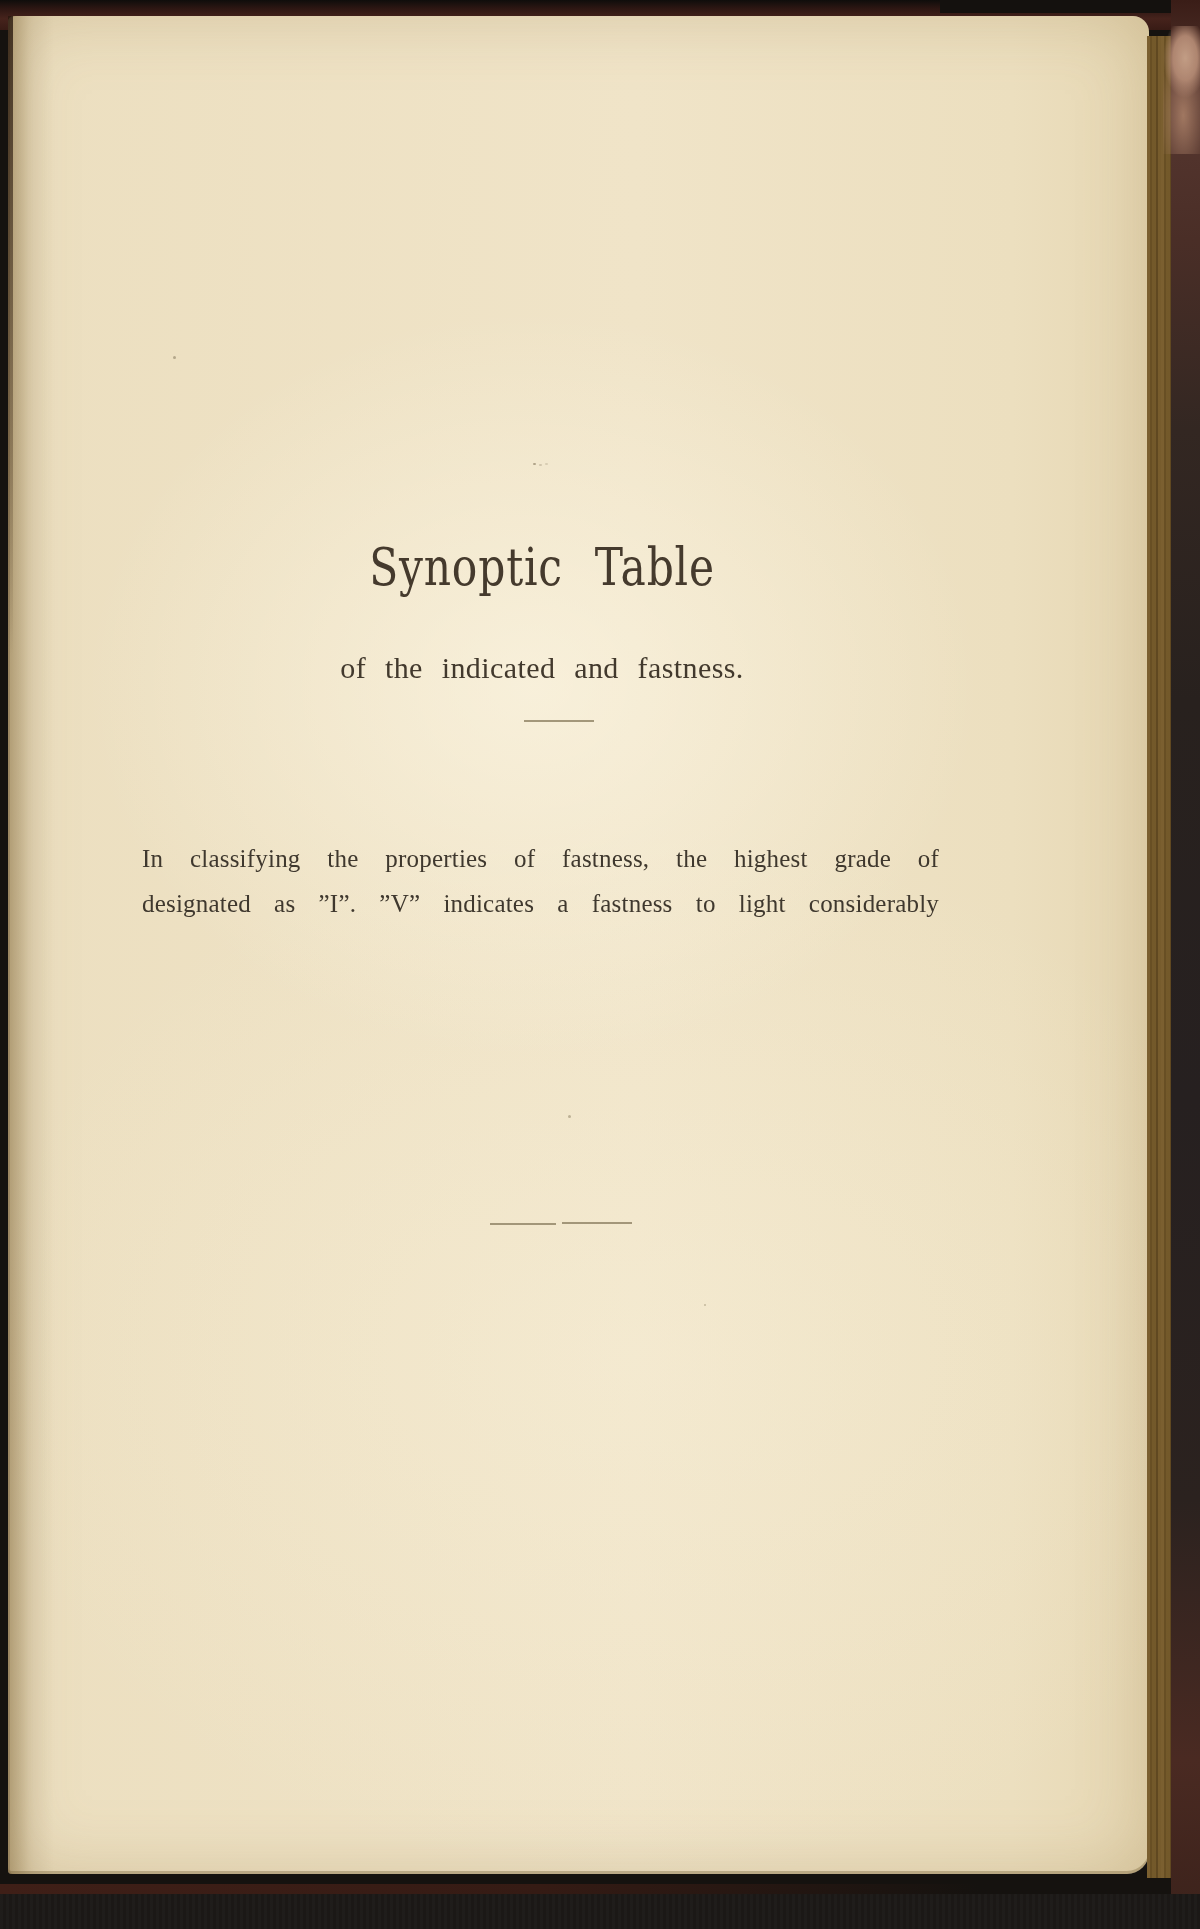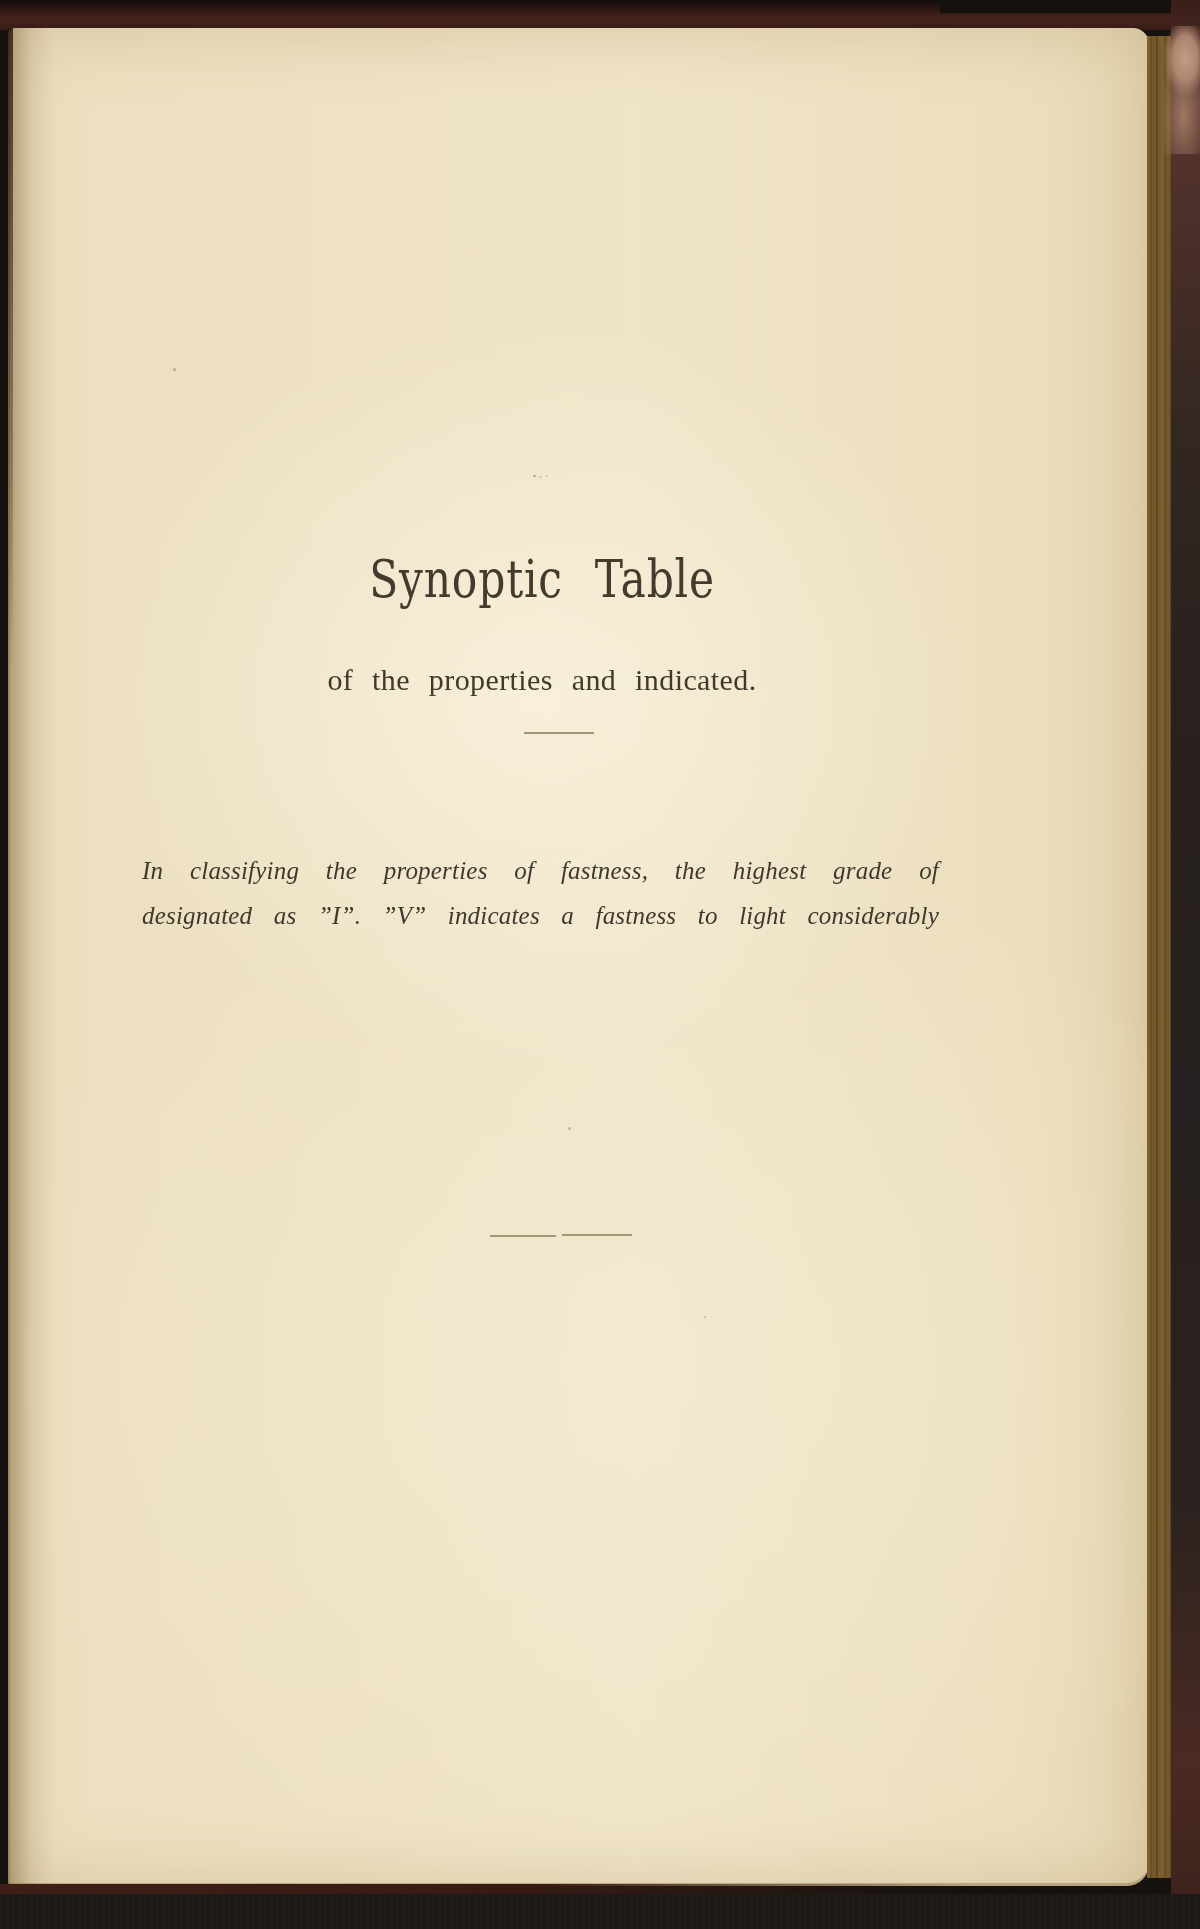--- a/index.html
+++ b/index.html
@@ -44,21 +44,21 @@
   }
   .worn-corner{
     position:absolute;left:1163px;top:26px;width:37px;height:128px;
     background:
       radial-gradient(ellipse 22px 40px at 60% 25%,#cfa98f 0%,#b98f78 55%,rgba(120,70,50,.0) 100%),
       radial-gradient(ellipse 26px 70px at 55% 70%,#a97f67 0%,rgba(120,70,50,.0) 100%);
     opacity:.9;
   }
   
   .page{
-    position:absolute;left:8px;top:28px;width:1141px;height:1858px;
+    position:absolute;left:8px;top:16px;width:1141px;height:1858px;
     border-radius:6px 16px 22px 4px;
     background:
       radial-gradient(ellipse 620px 520px at 46% 36%, rgba(255,250,234,.55), rgba(255,250,234,0) 72%),
       radial-gradient(ellipse 900px 720px at 55% 72%, rgba(251,244,223,.35), rgba(251,244,223,0) 75%),
       linear-gradient(to right,#dfcfa8 0px,#ecdfc0 26px,#f0e4c8 55%,#ecdfbf 88%,#e6d7b3 100%);
     box-shadow:
       inset 0 0 70px rgba(146,118,66,.28),
       inset 0 -3px 0 rgba(110,90,50,.35),
       inset 2px 0 0 rgba(70,50,30,.25);
   }
@@ -101,21 +101,20 @@
   .paragraph{
     position:absolute;left:4px;top:820px;width:797px;
     font-size:25px;line-height:45px;
     color:#3f382e;
     letter-spacing:.2px;
   }
   .pline{
     text-align:justify;
     text-align-last:justify;
     white-space:nowrap;
-    font-style:italic;
   }
   .pline.centered{
     text-align:center;text-align-last:center;
   }
   
   .speck{position:absolute;border-radius:50%;background:#7c6e53;}
   .speck-a{left:525px;top:447px;width:3px;height:2px;opacity:.55;box-shadow:6px 1px 0 rgba(124,110,83,.5),12px 0 0 rgba(124,110,83,.4);border-radius:2px;}
   .speck-b{left:165px;top:340px;width:3px;height:3px;opacity:.5;}
   .speck-c{left:560px;top:1099px;width:3px;height:3px;opacity:.45;}
   .speck-d{left:696px;top:1288px;width:2px;height:2px;opacity:.4;}
@@ -128,21 +127,21 @@
   <div class="cloth-top"></div>
   <div class="cloth-top-black"></div>
 
   <div class="page">
     <div class="gutter-shadow"></div>
     <div class="left-sliver"></div>
 
     <div class="content">
       <div class="title">Synoptic Table</div>
 
-      <div class="subtitle">of the properties and indicated.</div>
+      <div class="subtitle">of the indicated and fastness.</div>
 
       <div class="rule rule-1"></div>
 
       <div class="paragraph">
         <div class="pline">In classifying the properties of fastness, the highest grade of</div>
         <div class="pline">designated as ”I”. ”V” indicates a fastness to light considerably</div>
       </div>
 
       <div class="rule rule-2a"></div>
       <div class="rule rule-2b"></div>

